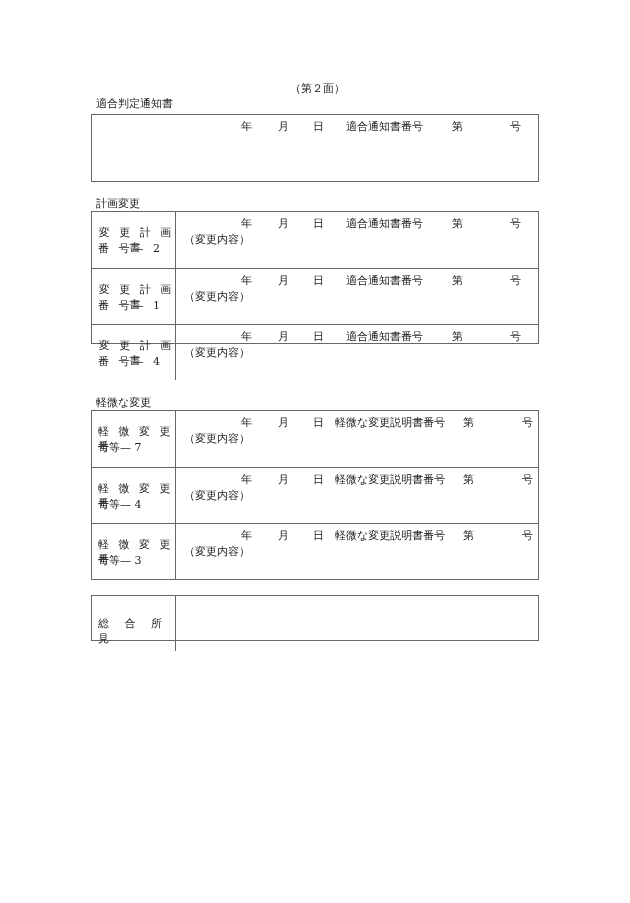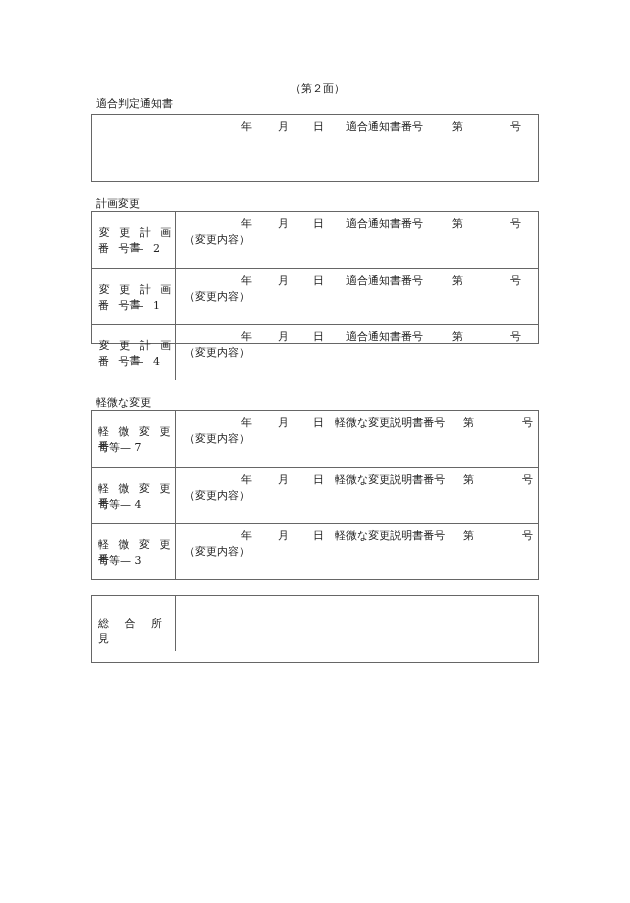--- a/index.html
+++ b/index.html
@@ -109,20 +109,20 @@
     <span class="t" style="left:149px; top:5px;">年</span>
     <span class="t" style="left:186px; top:5px;">月</span>
     <span class="t" style="left:221px; top:5px;">日</span>
     <span class="t" style="left:243px; top:5px;">軽微な変更説明書番号</span>
     <span class="t" style="left:371px; top:5px;">第</span>
     <span class="t" style="left:430px; top:5px;">号</span>
     <span class="t" style="left:92px; top:21px;">（変更内容）</span>
   </div>
 </div>
 
-<div class="tbl" style="top:595px; height:68px;">
+<div class="tbl" style="top:595px; height:46px;">
   <div class="row" style="top:0; height:55px;">
     <div class="lcell">
       <div class="lbl" style="top:20px; letter-spacing:6px;">総 合 所 見</div>
     </div>
     <div style="position:absolute; left:84px; top:0; right:0; bottom:0;"></div>
   </div>
 </div>
 
 </body></html>

